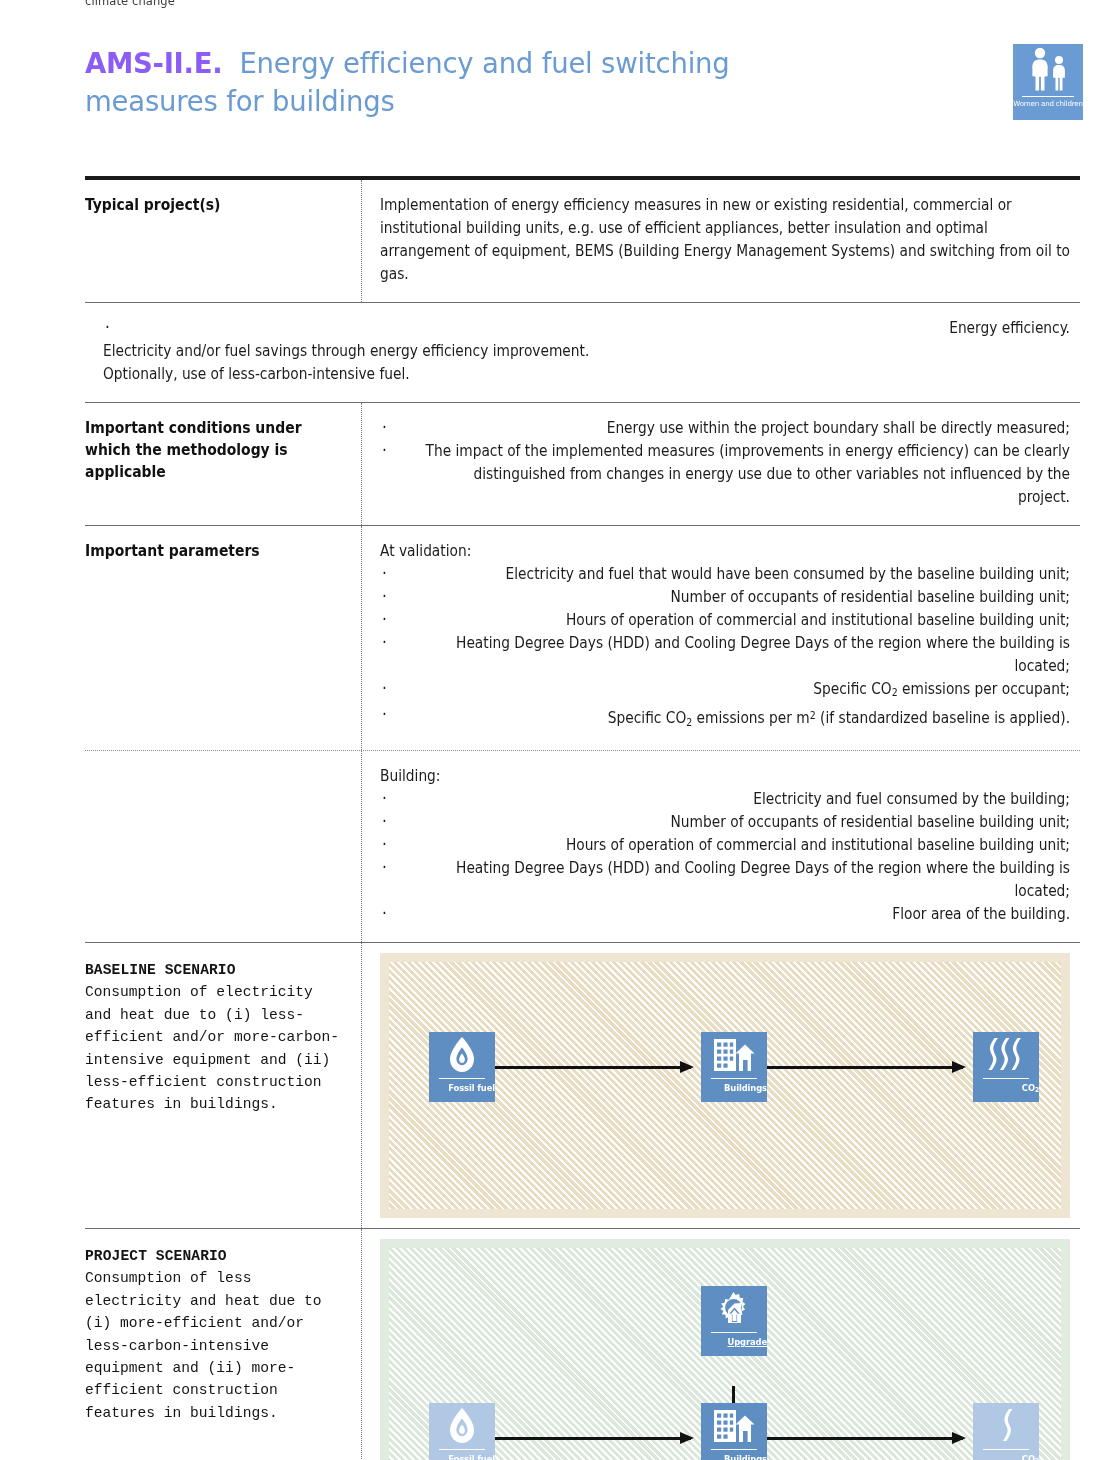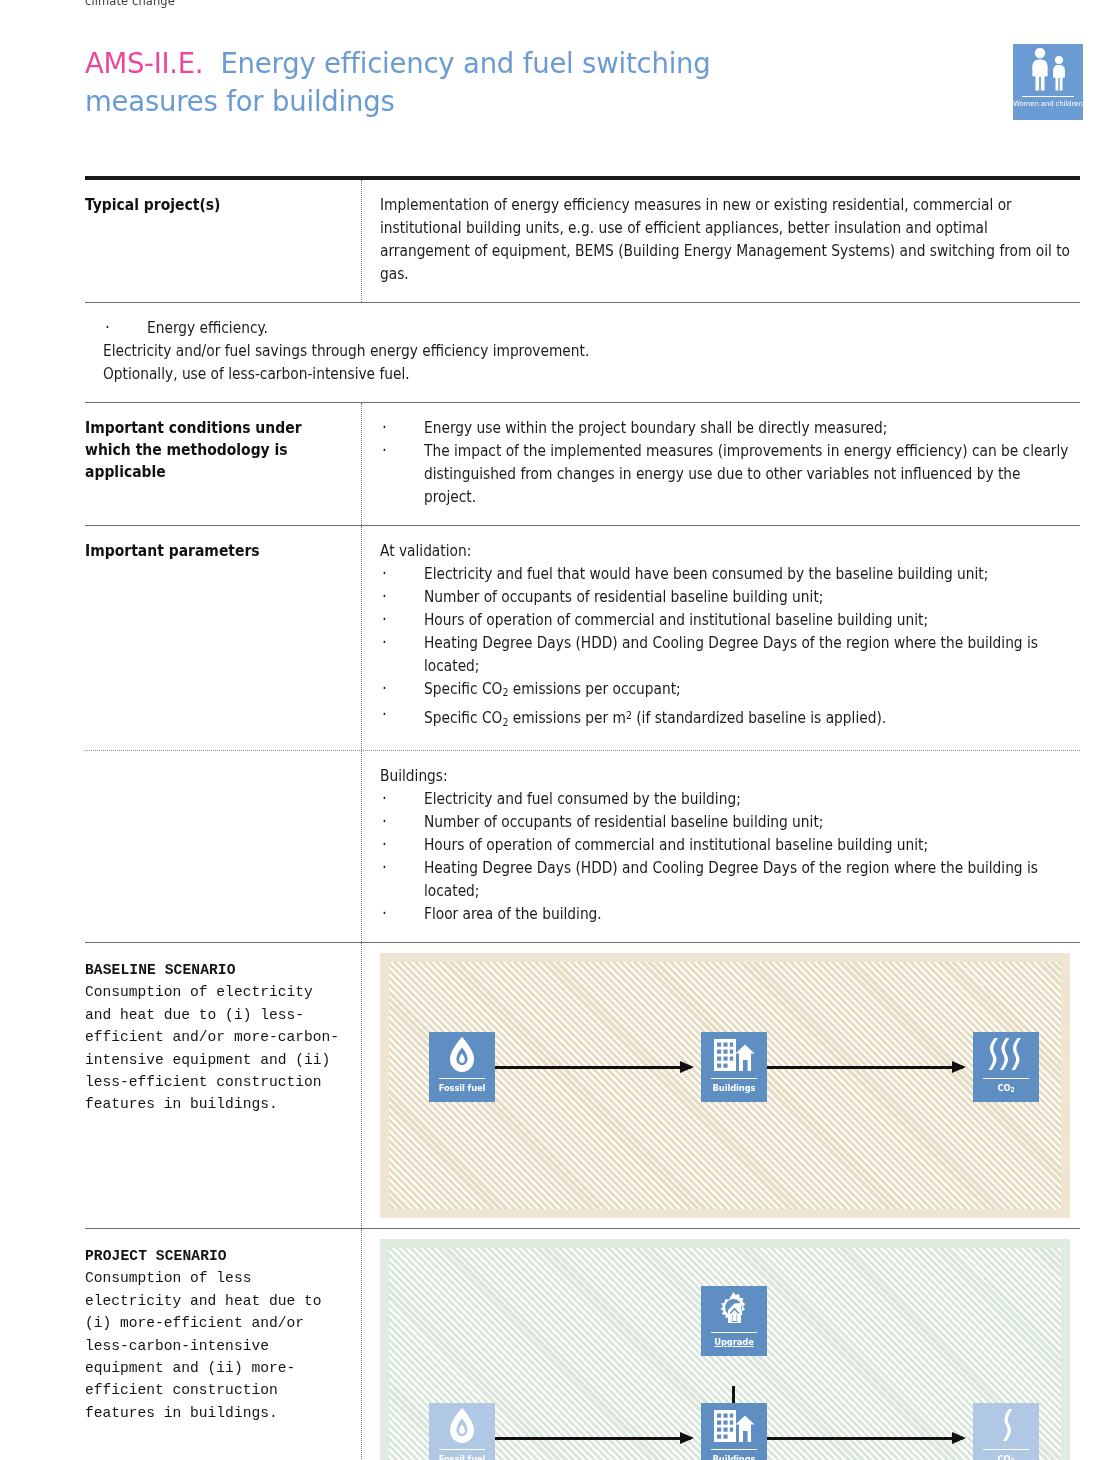--- a/index.html
+++ b/index.html
@@ -39,36 +39,36 @@
   }
   .title-line {
     font-size: 27.5px;
     line-height: 38px;
     color: #6a9bd2;
     font-family: "DejaVu Sans", sans-serif;
     font-weight: 400;
     letter-spacing: -0.2px;
   }
   .title-code {
-    color: #ec4899;
-    font-weight: 400;
+    color: #8b5cf6;
+    font-weight: 700;
     letter-spacing: -0.3px;
     margin-top: 38px;
   }
 
   
   .badge {
     position: absolute;
     left: 1013px;
     top: 44px;
     width: 70px;
     height: 76px;
     background: #6a9bd2;
     color: #ffffff;
-    text-align: left;
+    text-align: center;
   }
   .badge-art {
     position: relative;
     width: 100%;
     height: 50px;
   }
   .badge-rule {
     width: 52px;
     height: 1px;
     background: #ffffff;
@@ -116,21 +116,21 @@
   .cell-val {
     flex: 1 1 auto;
     padding: 14px 10px 16px 18px;
     font-size: 15.3px;
     line-height: 23px;
     color: #1c1c1c;
     font-family: "DejaVu Sans Condensed", "DejaVu Sans", sans-serif;
   }
   .cell-val p { margin: 0; }
 
-  ul.bullets { list-style: none; margin: 0; padding: 0; }
+  ul.bullets { list-style: none; margin: 0; padding: 0; text-align: right; }
   ul.bullets > li {
     position: relative;
     padding-left: 44px;
     margin: 0;
   }
   ul.bullets > li::before {
     content: "\00B7";
     position: absolute;
     left: 2px;
     top: -1px;
@@ -220,20 +220,21 @@
     height: 1.2px;
     background: #ffffff;
     margin: 0 auto 3px;
   }
   .node-label {
     font-size: 9.3px;
     font-weight: 700;
     line-height: 11px;
     font-family: "DejaVu Sans Condensed", "DejaVu Sans", sans-serif;
     letter-spacing: -0.1px;
+    text-align: right;
   }
   .node-label sub { font-size: .72em; }
 
   
   .arrow-h {
     position: absolute;
     height: 3px;
     background: #111111;
     z-index: 2;
   }
@@ -335,21 +336,21 @@
           <li>Heating Degree Days (HDD) and Cooling Degree Days of the region where the building is located;</li>
           <li>Specific CO<sub>2</sub> emissions per occupant;</li>
           <li>Specific CO<sub>2</sub> emissions per m<sup>2</sup> (if standardized baseline is applied).</li>
         </ul>
       </div>
     </div>
 
     <div class="row">
       <div class="cell-key spacer"></div>
       <div class="cell-val">
-        <p class="plain">Buildings:</p>
+        <p class="plain">Building:</p>
         <ul class="bullets">
           <li>Electricity and fuel consumed by the building;</li>
           <li>Number of occupants of residential baseline building unit;</li>
           <li>Hours of operation of commercial and institutional baseline building unit;</li>
           <li>Heating Degree Days (HDD) and Cooling Degree Days of the region where the building is located;</li>
           <li>Floor area of the building.</li>
         </ul>
       </div>
     </div>
 

